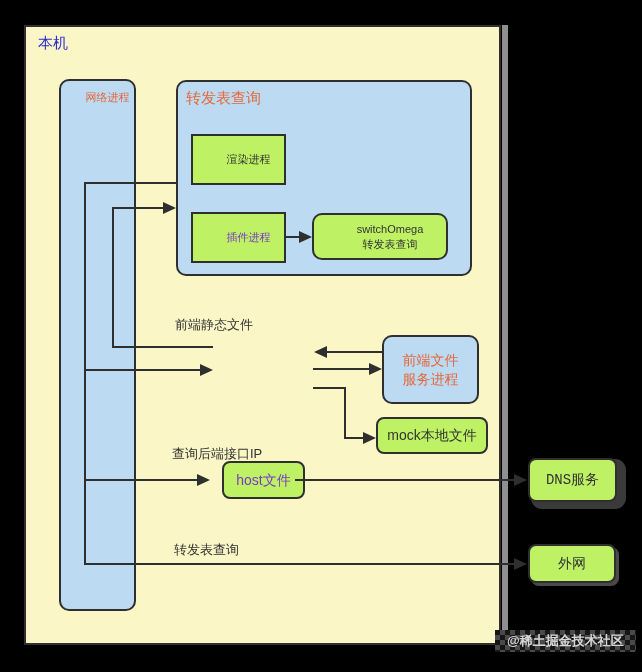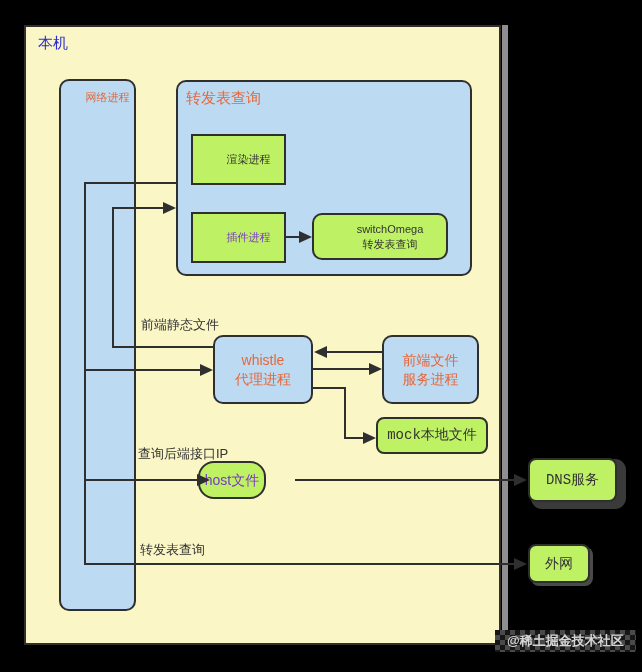--- a/index.html
+++ b/index.html
@@ -19,21 +19,21 @@
   .white{background:#bef264;}
   .round8{border-radius:8px;}
   .round10{border-radius:10px;}
   .container-label{position:absolute;font-size:15px;}
   .t-orange{color:#e4683a;}
   .t-purple{color:#7b3ac6;}
   .t-blue{color:#2d2dcf;}
   .t-dark{color:#333333;}
   .fs13{font-size:11px;margin-left:20px;}
   .fs14{font-size:14px;}
-  .lbl{position:absolute;font-size:13px;color:#333333;white-space:nowrap;}
+  .lbl{position:absolute;font-size:13px;color:#333333;white-space:nowrap;margin-left:34px;}
   .hline,.vline{position:absolute;background:#2f2f2f;}
   .arr-r{position:absolute;width:0;height:0;border-top:6px solid transparent;
          border-bottom:6px solid transparent;border-left:13px solid #2f2f2f;}
   .arr-l{position:absolute;width:0;height:0;border-top:6px solid transparent;
          border-bottom:6px solid transparent;border-right:13px solid #2f2f2f;}
   .shadow-big{box-shadow:6px 4px 0 3px #3a3a3a;font-family:Liberation Mono, monospace;}
   .shadow-sm{box-shadow:3px 3px 0 0 #4a4a4a;}
   .watermark{
     position:absolute;left:495px;top:630px;padding:2px 12px;
     font-size:13px;font-weight:bold;color:#d6d6d6;white-space:nowrap;
@@ -62,43 +62,39 @@
 
   <div class="box white" style="left:191px;top:212px;width:95px;height:51px;">
     <span class="t-purple fs13">插件进程</span>
   </div>
 
   <div class="box white round10" style="left:312px;top:213px;width:136px;height:47px;">
     <span class="t-dark fs13">switchOmega</span>
     <span class="t-dark fs13">转发表查询</span>
   </div>
 
-  <div class="box blue" style="left:213px;top:335px;width:100px;height:69px;">
-    <span class="t-orange fs14">whistle</span>
-    <span class="t-orange fs14">代理进程</span>
-  </div>
 
   <div class="box blue" style="left:382px;top:335px;width:97px;height:69px;">
     <span class="t-orange fs14">前端文件</span>
     <span class="t-orange fs14">服务进程</span>
   </div>
 
-  <div class="box white round8" style="left:376px;top:417px;width:112px;height:37px;font-family:Liberation Mono, monospace;">
+  <div class="box white round8" style="left:376px;top:417px;width:112px;height:37px;">
     <span class="t-dark fs14">mock本地文件</span>
   </div>
 
-  <div class="box white round8" style="left:198px;top:461px;width:68px;height:38px;border-radius:16px;">
+  <div class="box white round8" style="left:222px;top:461px;width:83px;height:38px;">
     <span class="t-purple fs14">host文件</span>
   </div>
 
   <div class="box white round8 shadow-big" style="left:528px;top:458px;width:89px;height:44px;">
     <span class="t-dark fs14">DNS服务</span>
   </div>
 
-  <div class="box white round8 shadow-sm" style="left:528px;top:544px;width:62px;height:39px;">
+  <div class="box white round8 shadow-sm" style="left:528px;top:544px;width:88px;height:39px;">
     <span class="t-dark fs14">外网</span>
   </div>
 
   <span class="lbl" style="left:141px;top:316px;">前端静态文件</span>
   <span class="lbl" style="left:138px;top:445px;">查询后端接口IP</span>
   <span class="lbl" style="left:140px;top:541px;">转发表查询</span>
 
   <div class="vline" style="left:84px;top:182px;width:2px;height:383px;"></div>
   <div class="hline" style="left:84px;top:182px;width:92px;height:2px;"></div>
 

